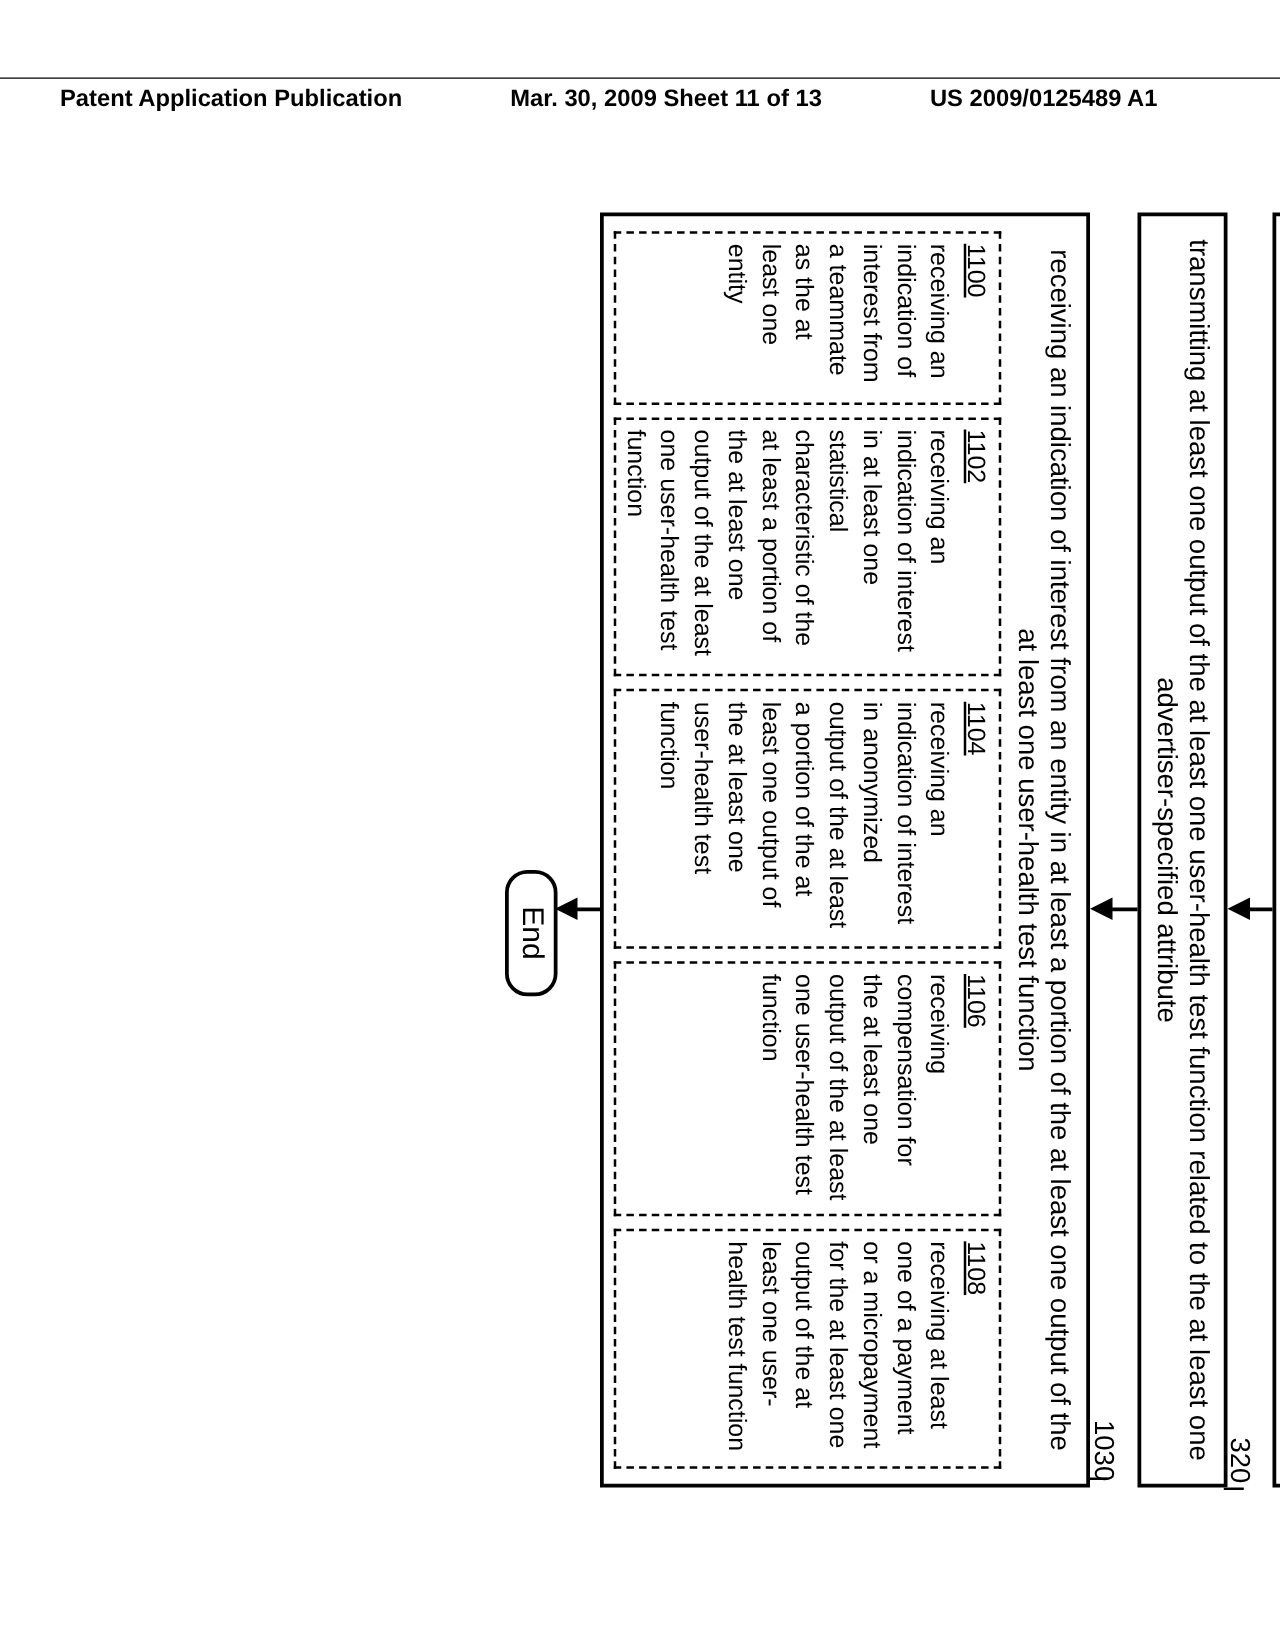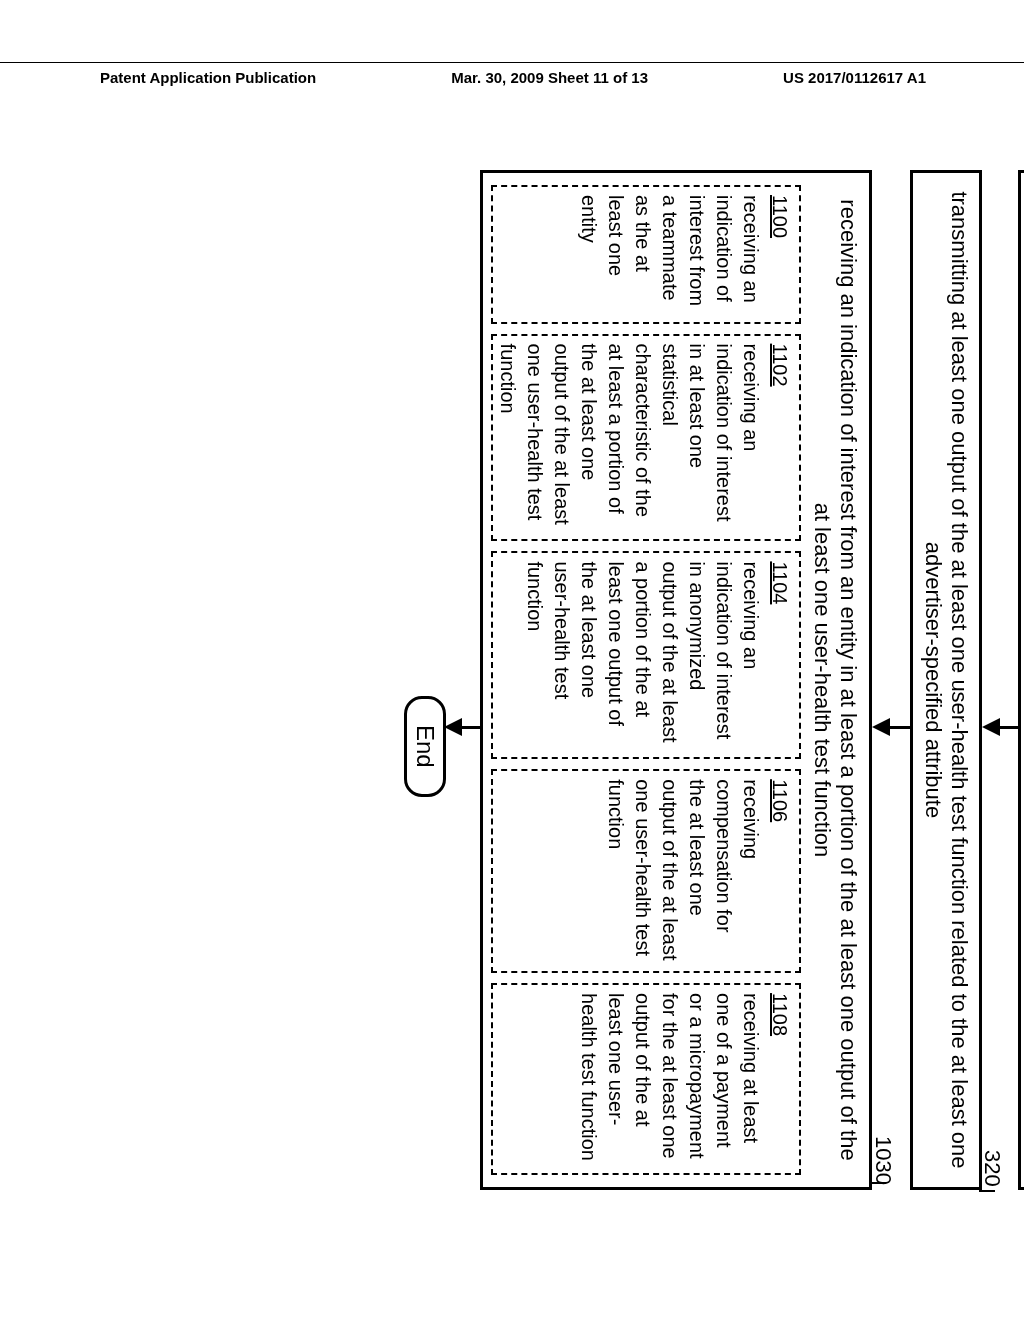--- a/index.html
+++ b/index.html
@@ -11,22 +11,22 @@
     position: relative;
   }
   .page-header {
     position: absolute;
     top: 62px;
     left: 0;
     width: 100%;
     border-top: 1.2px solid #000;
     display: flex;
     justify-content: space-between;
-    padding: 6px 98px 0 100px;
-    font-size: 15px;
+    padding: 6px 98px 0 48px;
+    font-size: 19px;
     font-weight: bold;
   }
   .diagram-area {
     position: absolute;
     top: 150px;
     left: 120px;
     width: 790px;
     height: 1060px;
     transform: rotate(90deg);
     transform-origin: center center;
@@ -120,21 +120,21 @@
   .sb1104 { width: 210px; height: 310px; }
   .sb1106 { width: 206px; height: 310px; }
   .sb1108 { width: 194px; height: 310px; }
 </style>
 </head>
 <body>
 
 <div class="page-header">
   <span>Patent Application Publication</span>
   <span>Mar. 30, 2009  Sheet 11 of 13</span>
-  <span>US 2017/0112617 A1</span>
+  <span>US 2009/0125489 A1</span>
 </div>
 
 <div class="diagram-area">
   <div class="diagram">
 
     <div class="box box310">
       
     </div>
 
     <div class="arrow-stem" style="top:162px; left:576px; height:20px;"></div>

